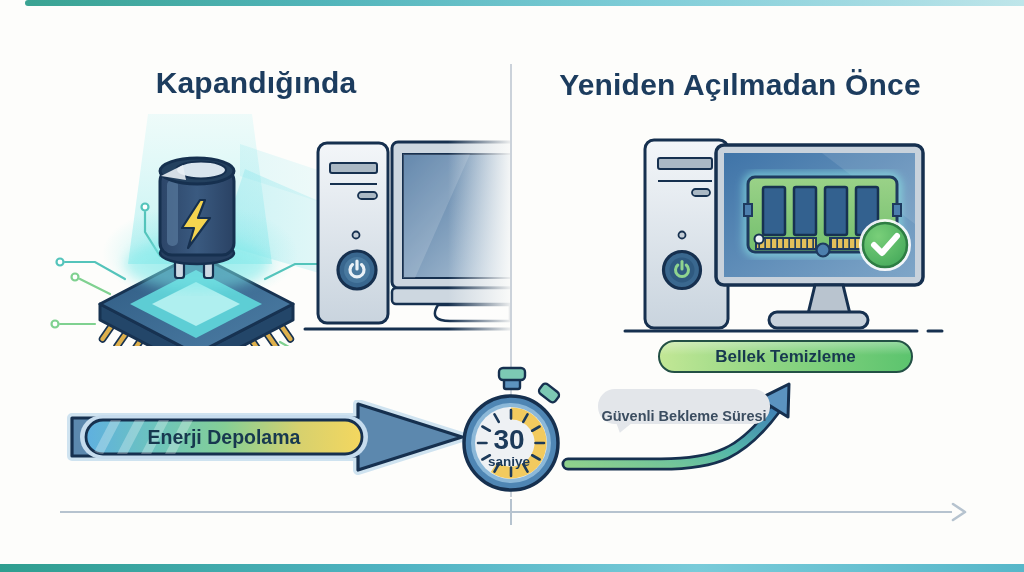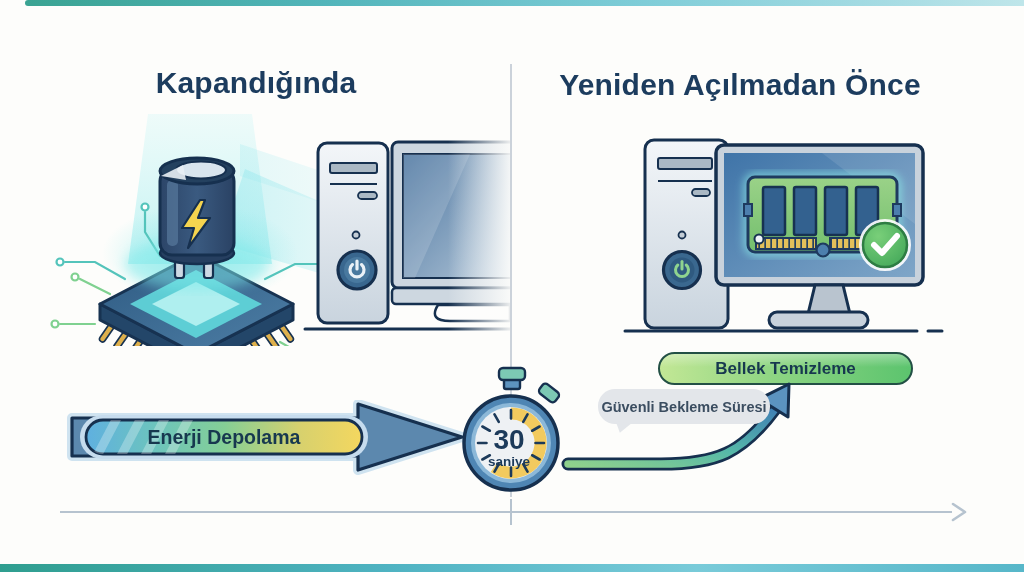--- a/index.html
+++ b/index.html
@@ -14,28 +14,28 @@
     color:#1c3c5e;letter-spacing:.2px;}
   .title.left{left:0;top:66px;width:512px;}
   .title.right{left:512px;top:68px;width:456px;}
   svg{position:absolute;display:block;}
   .scene-left{left:40px;top:114px;}
   .scene-right{left:622px;top:132px;}
   .energy-svg{left:58px;top:400px;}
   .stopwatch-svg{left:446px;top:366px;}
   .curve-svg{left:556px;top:380px;}
   .tl-arrow-svg{left:948px;top:501px;}
-  .pill{position:absolute;left:658px;top:352px;width:255px;height:33px;box-sizing:border-box;
+  .pill{position:absolute;left:658px;top:340px;width:255px;height:33px;box-sizing:border-box;
     border:2.5px solid #235045;border-radius:17px;
     background:linear-gradient(180deg,rgba(255,255,255,.35),rgba(255,255,255,0) 45%),
                linear-gradient(90deg,#c2e795 0%,#8ed583 45%,#5cc46e 100%);
     display:flex;align-items:center;justify-content:center;
     font-size:17px;font-weight:700;color:#17384f;}
   .bubble{position:absolute;left:598px;top:389px;width:172px;height:35px;background:#e3e6ea;
-    border-radius:17px;display:flex;align-items:center;justify-content:center;
+    border-radius:17px;display:flex;align-items:flex-end;justify-content:center;
     font-size:14.5px;font-weight:600;color:#3b4d60;z-index:6;}
   .bubble:after{content:"";position:absolute;left:16px;bottom:-9px;width:0;height:0;
     border-left:7px solid transparent;border-right:9px solid transparent;border-top:11px solid #e3e6ea;
     transform:rotate(12deg);}
   .tl-line{position:absolute;left:60px;top:511px;width:892px;height:2px;background:#b6c3cf;}
   .tl-tick{position:absolute;left:510px;top:499px;width:2px;height:26px;background:#b6c3cf;}
   .svg-label{font-family:"Liberation Sans",sans-serif;font-weight:700;fill:#17384f;}
   .sw-num{font-family:"Liberation Sans",sans-serif;font-weight:700;fill:#1c3a5a;font-size:28px;}
   .sw-unit{font-family:"Liberation Sans",sans-serif;font-weight:700;fill:#1c3a5a;font-size:13.5px;}
 </style>

